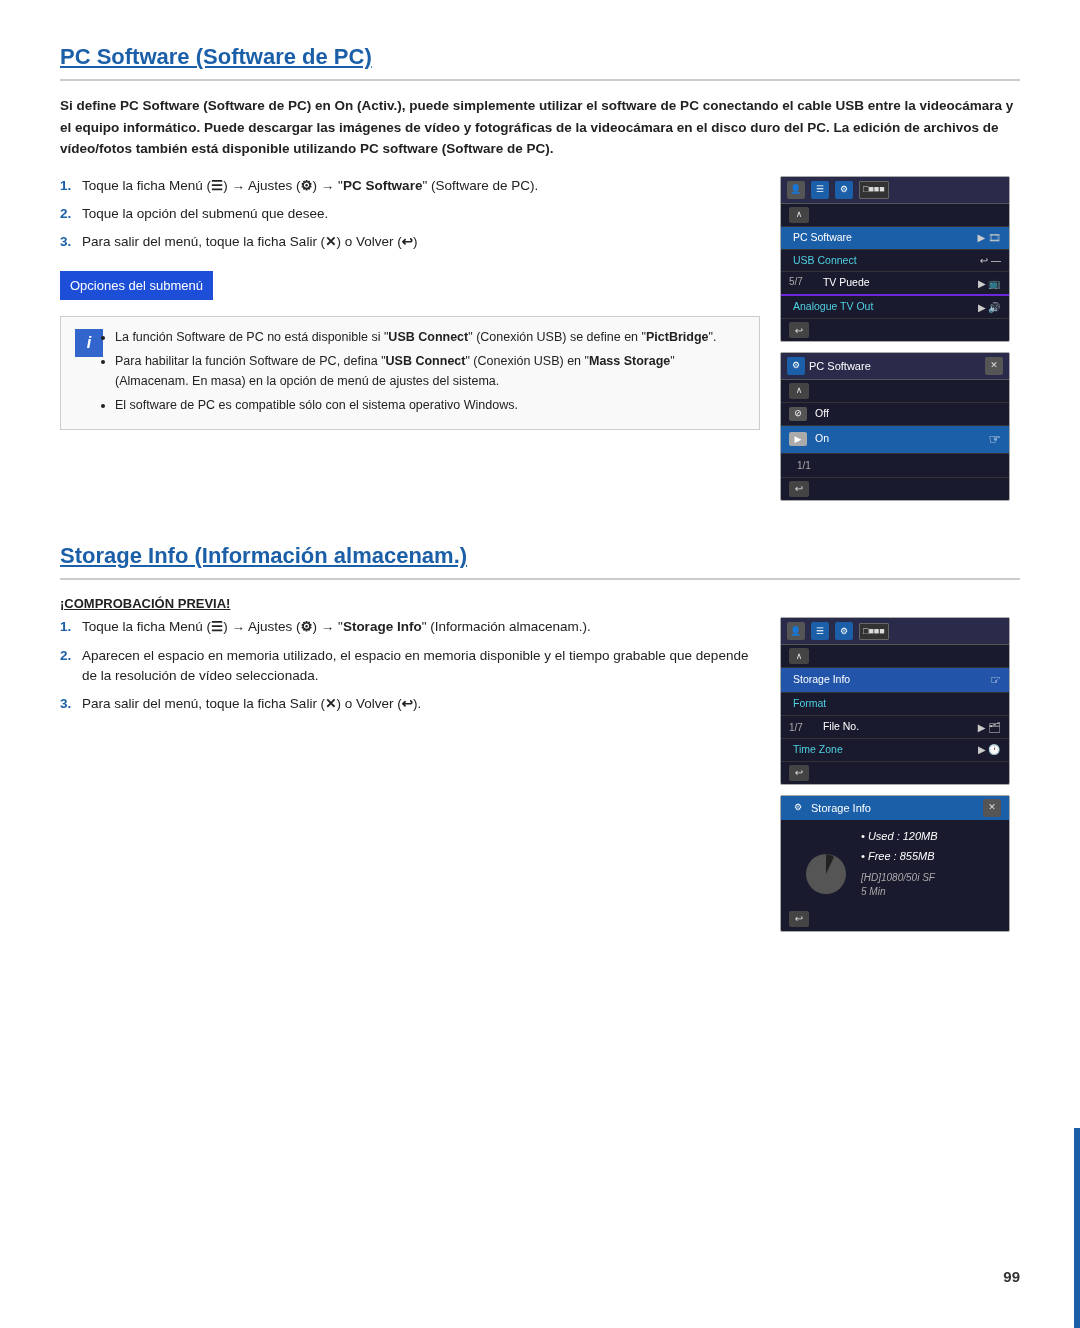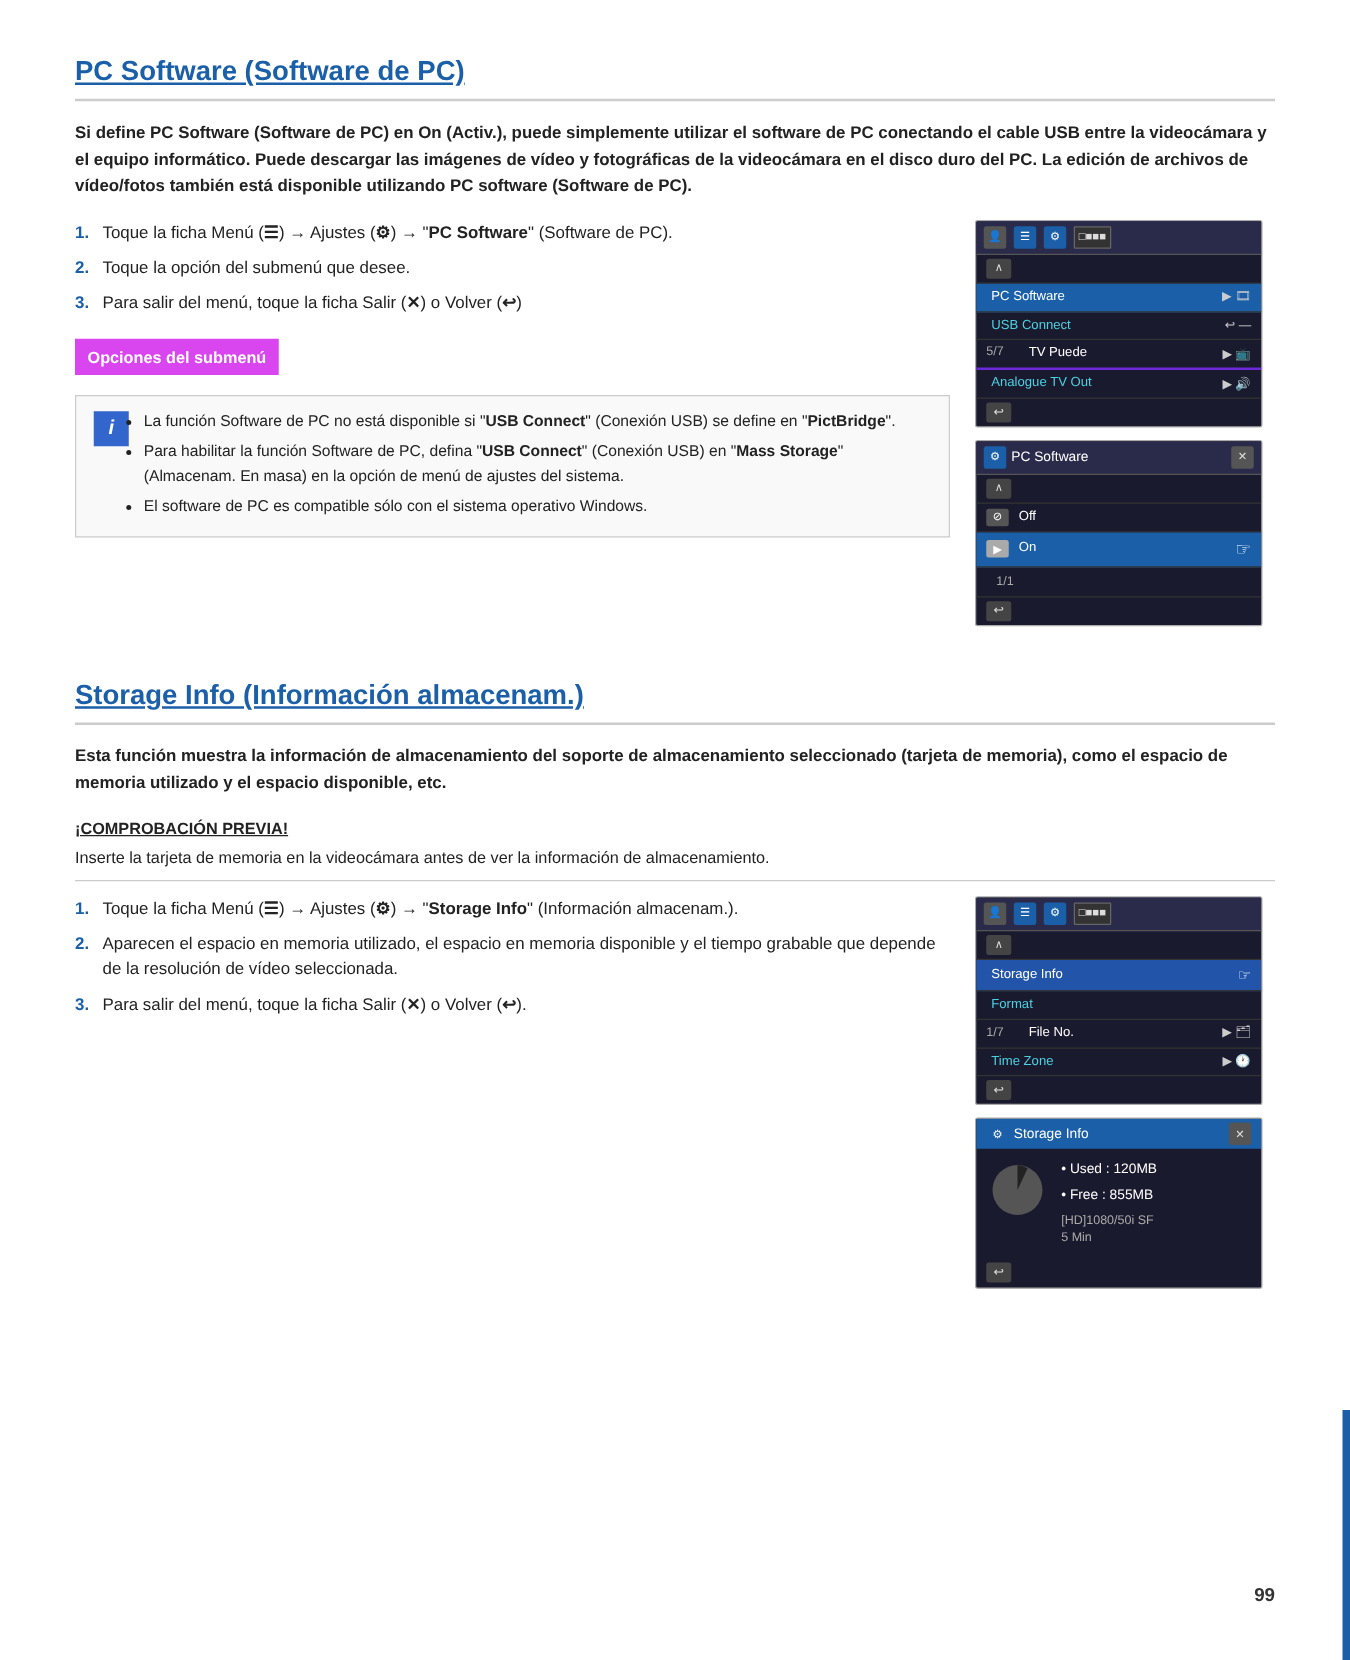--- a/index.html
+++ b/index.html
@@ -61,24 +61,24 @@
       font-weight: bold;
       color: #1a5fa8;
       min-width: 22px;
     }
     ol.steps > li .text {
       flex: 1;
     }
 
     
     .submenu-box {
-      background: #d946ef;
+      background: #1d4ed8;
       color: #fff;
       font-size: 13px;
-      font-weight: bold;
+      font-weight: normal;
       padding: 5px 10px;
       margin: 10px 0 6px 0;
       display: inline-block;
     }
     .submenu-options {
       margin: 0 0 10px 0;
       font-size: 13px;
     }
     .submenu-options li {
       list-style: disc;
@@ -259,24 +259,25 @@
       margin-top: 8px;
     }
     .storage-info-header {
       background: #1a5fa8;
       padding: 3px 8px;
       display: flex;
       align-items: center;
       justify-content: space-between;
     }
     .storage-info-body {
-      padding: 8px 8px;
+      padding: 8px 20px;
       display: flex;
       gap: 10px;
-      align-items: flex-start;
+      align-items: flex-end;
+      font-style: italic;
     }
     .storage-pie {
       width: 50px;
       height: 50px;
       flex-shrink: 0;
     }
     .storage-text {
       font-size: 11px;
     }
     .storage-text .used {
@@ -419,25 +420,23 @@
             <div class="ui-back-icon">↩</div>
           </div>
         </div>
       </div>
     </div>
   </div>
 </div>
 
 <div class="section-wrapper">
   <h1 class="section-title">Storage Info (Información almacenam.)</h1>
-  <p class="section-desc">Esta función muestra la información de almacenamiento del soporte de almacenamiento seleccionado (tarjeta de memoria), como el espacio de memoria utilizado y el espacio disponible, etc.</p>
 
   <div class="precheck">
     <div class="precheck-title">¡COMPROBACIÓN PREVIA!</div>
-    <div class="precheck-text">Inserte la tarjeta de memoria en la videocámara antes de ver la información de almacenamiento.</div>
   </div>
 
   <div class="two-col">
     <div class="left">
       <ol class="steps">
         <li>
           <span class="num bold">1.</span>
           <span class="text">Toque la ficha Menú (<strong>☰</strong>) → Ajustes (<strong>⚙</strong>) → "<strong>Storage Info</strong>" (Información almacenam.).</span>
         </li>
         <li style="margin-top:4px">

